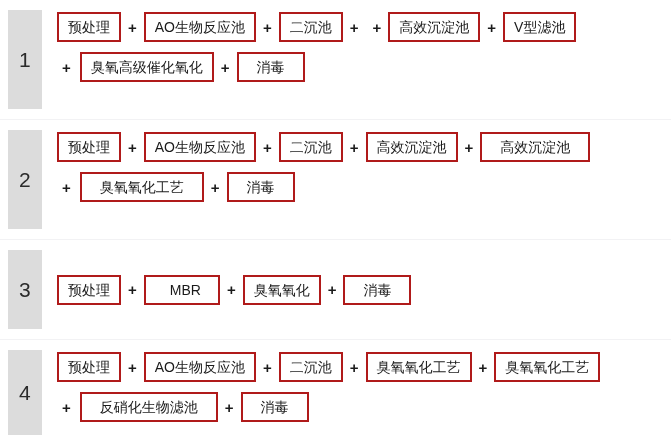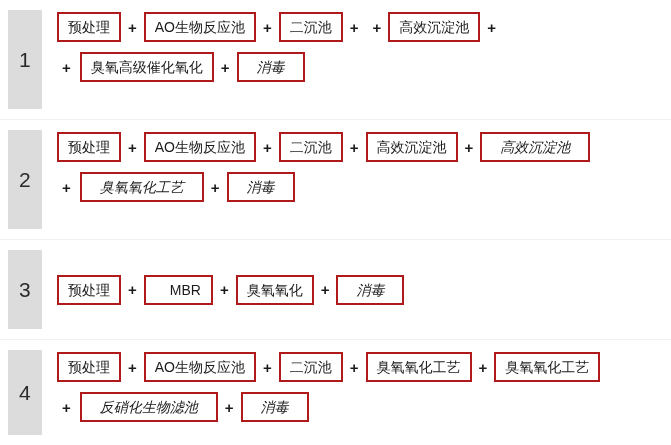--- a/index.html
+++ b/index.html
@@ -85,22 +85,22 @@
     color: #1a1a1a;
     font-size: 14px;
     line-height: 1;
     padding: 6px 9px;
     white-space: nowrap;
     box-sizing: border-box;
     display: inline-flex;
     align-items: center;
     justify-content: center;
   }
-  .unit-box.wide  { padding-left: 18px; padding-right: 18px; font-style: italic; }
-  .unit-box.wider { padding-left: 24px; padding-right: 10px; }
+  .unit-box.wide  { padding-left: 18px; padding-right: 18px; }
+  .unit-box.wider { padding-left: 24px; padding-right: 17px; }
 
   .plus {
     font-size: 15px;
     font-weight: 600;
     color: #1a1a1a;
     padding: 0 7px;
     line-height: 1;
     user-select: none;
   }
   .plus.lead { padding-left: 5px; padding-right: 9px; }
@@ -120,20 +120,21 @@
       <div class="flow-line">
         <span class="unit-box">预处理</span>
         <span class="plus">+</span>
         <span class="unit-box">AO生物反应池</span>
         <span class="plus">+</span>
         <span class="unit-box">二沉池</span>
         <span class="plus">+</span>
         <span class="plus">+</span>
         <span class="unit-box">高效沉淀池</span>
         <span class="plus">+</span>
+        <span class="unit-box">V型滤池</span>
       </div>
       <div class="flow-line">
         <span class="plus lead">+</span>
         <span class="unit-box">臭氧高级催化氧化</span>
         <span class="plus">+</span>
         <span class="unit-box wide">消毒</span>
       </div>
     </div>
   </div>
 

